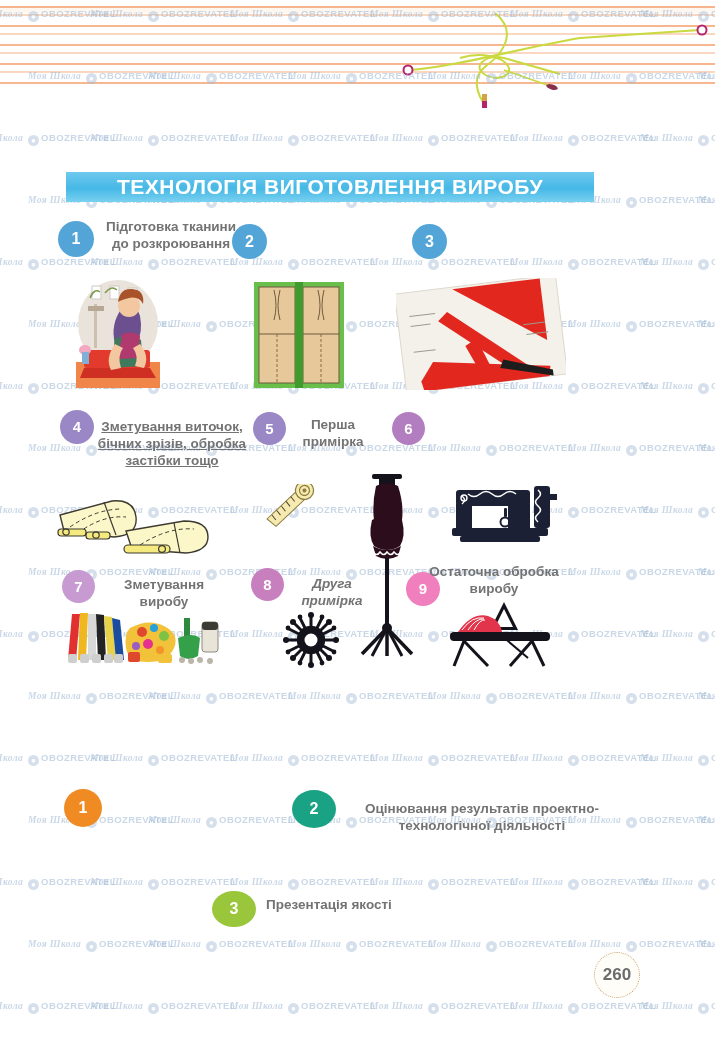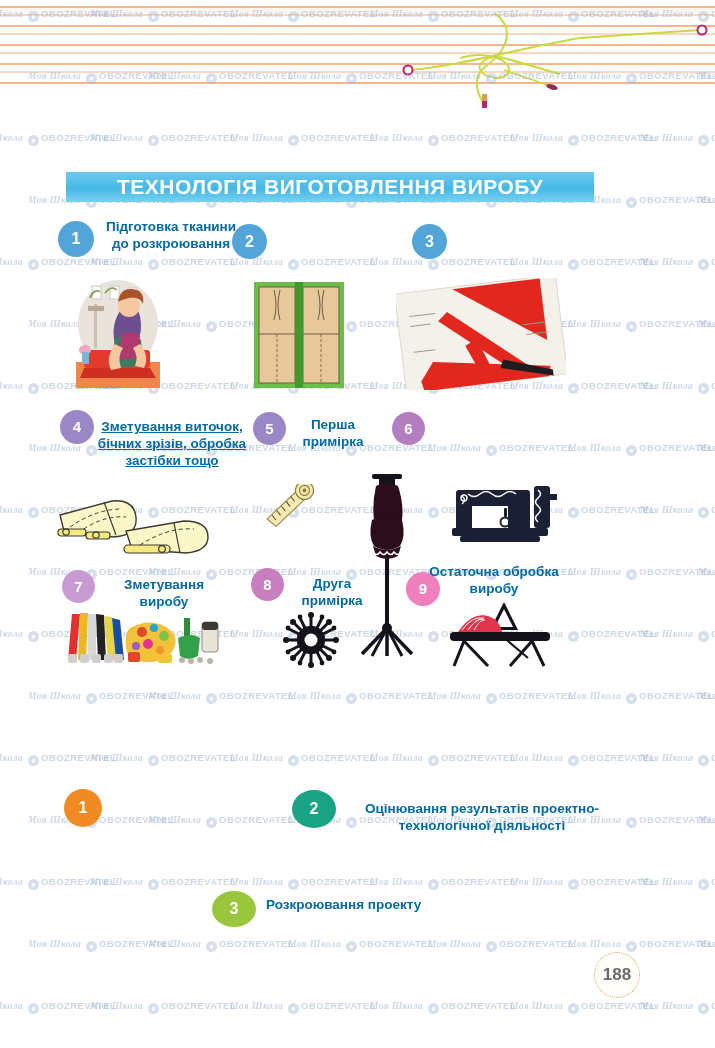--- a/index.html
+++ b/index.html
@@ -74,21 +74,21 @@
   .badge.blue{background:#53a5d8;}
   .badge.purple{background:#9a87c6;}
   .badge.violet{background:#b37ec0;}
   .badge.pink{background:#ef7fbd;}
   .badge.orange{background:#f08b23;}
   .badge.teal{background:#19a384;}
   .badge.lime{background:#9ac63b;}
 
   .steptext{
     position:absolute;
-    color:#0369a1;
+    color:#737373;
     font-weight:bold;
     font-size:13.5px;
     line-height:17px;
     text-align:center;
   }
 
   
   .illu{position:absolute;}
 
   #pg{
@@ -355,21 +355,21 @@
     <rect x="52" y="24" width="3" height="9" rx="1" fill="#1b2034"></rect>
     <circle cx="53" cy="38" r="4.5" fill="none" stroke="#1b2034" stroke-width="2"></circle>
     <line x1="14" y1="24" x2="14" y2="44" stroke="#1b2034" stroke-width="2"></line>
     <rect x="98" y="10" width="7" height="6" fill="#1b2034"></rect>
   </svg>
 
   <div class="badge violet" style="left:62px;top:570px;width:33px;height:33px;line-height:33px;font-size:15px;background:#c79ad2;">7</div>
   <div class="steptext" style="left:98px;top:576px;width:132px;">Зметування виробу</div>
 
   <div class="badge violet" style="left:251px;top:568px;width:33px;height:33px;line-height:33px;font-size:15px;background:#c77fbe;">8</div>
-  <div class="steptext" style="left:288px;top:575px;width:88px;">Друга примірка</div>
+  <div class="steptext" style="left:288px;top:575px;width:88px;font-style:italic;">Друга примірка</div>
 
   <div class="badge pink" style="left:406px;top:572px;width:34px;height:34px;line-height:34px;font-size:15px;">9</div>
   <div class="steptext" style="left:424px;top:563px;width:140px;">Остаточна обробка виробу</div>
 
   <svg class="illu" style="left:58px;top:608px;" width="166" height="62" viewBox="0 0 166 62">
     <g>
       <path d="M14 6 L22 6 L18 52 L10 52 Z" fill="#e03030"></path>
       <path d="M22 5 L30 5 L28 52 L20 52 Z" fill="#f0b820"></path>
       <path d="M30 6 L38 6 L38 52 L30 52 Z" fill="#d8d8d8"></path>
       <path d="M38 6 L46 7 L48 52 L40 52 Z" fill="#232323"></path>
@@ -487,16 +487,16 @@
     <path d="M54 36 L80 58" stroke="#14121a" stroke-width="2"></path>
   </svg>
 
 
   <div class="badge orange" style="left:64px;top:789px;width:38px;height:38px;line-height:38px;font-size:16px;">1</div>
 
   <div class="badge teal" style="left:292px;top:790px;width:44px;height:38px;line-height:38px;font-size:16px;border-radius:50%;">2</div>
   <div class="steptext" style="left:342px;top:800px;width:248px;margin-left:16px;">Оцінювання результатів проектно-технологічної діяльності</div>
 
   <div class="badge lime" style="left:212px;top:891px;width:44px;height:36px;line-height:36px;font-size:16px;border-radius:50%;">3</div>
-  <div class="steptext" style="left:266px;top:896px;width:228px;text-align:left;">Розкроювання проекту</div>
-
-  <div id="pg">188</div>
+  <div class="steptext" style="left:266px;top:896px;width:228px;text-align:left;">Презентація якості</div>
+
+  <div id="pg">260</div>
 </div>
 
 </body></html>

